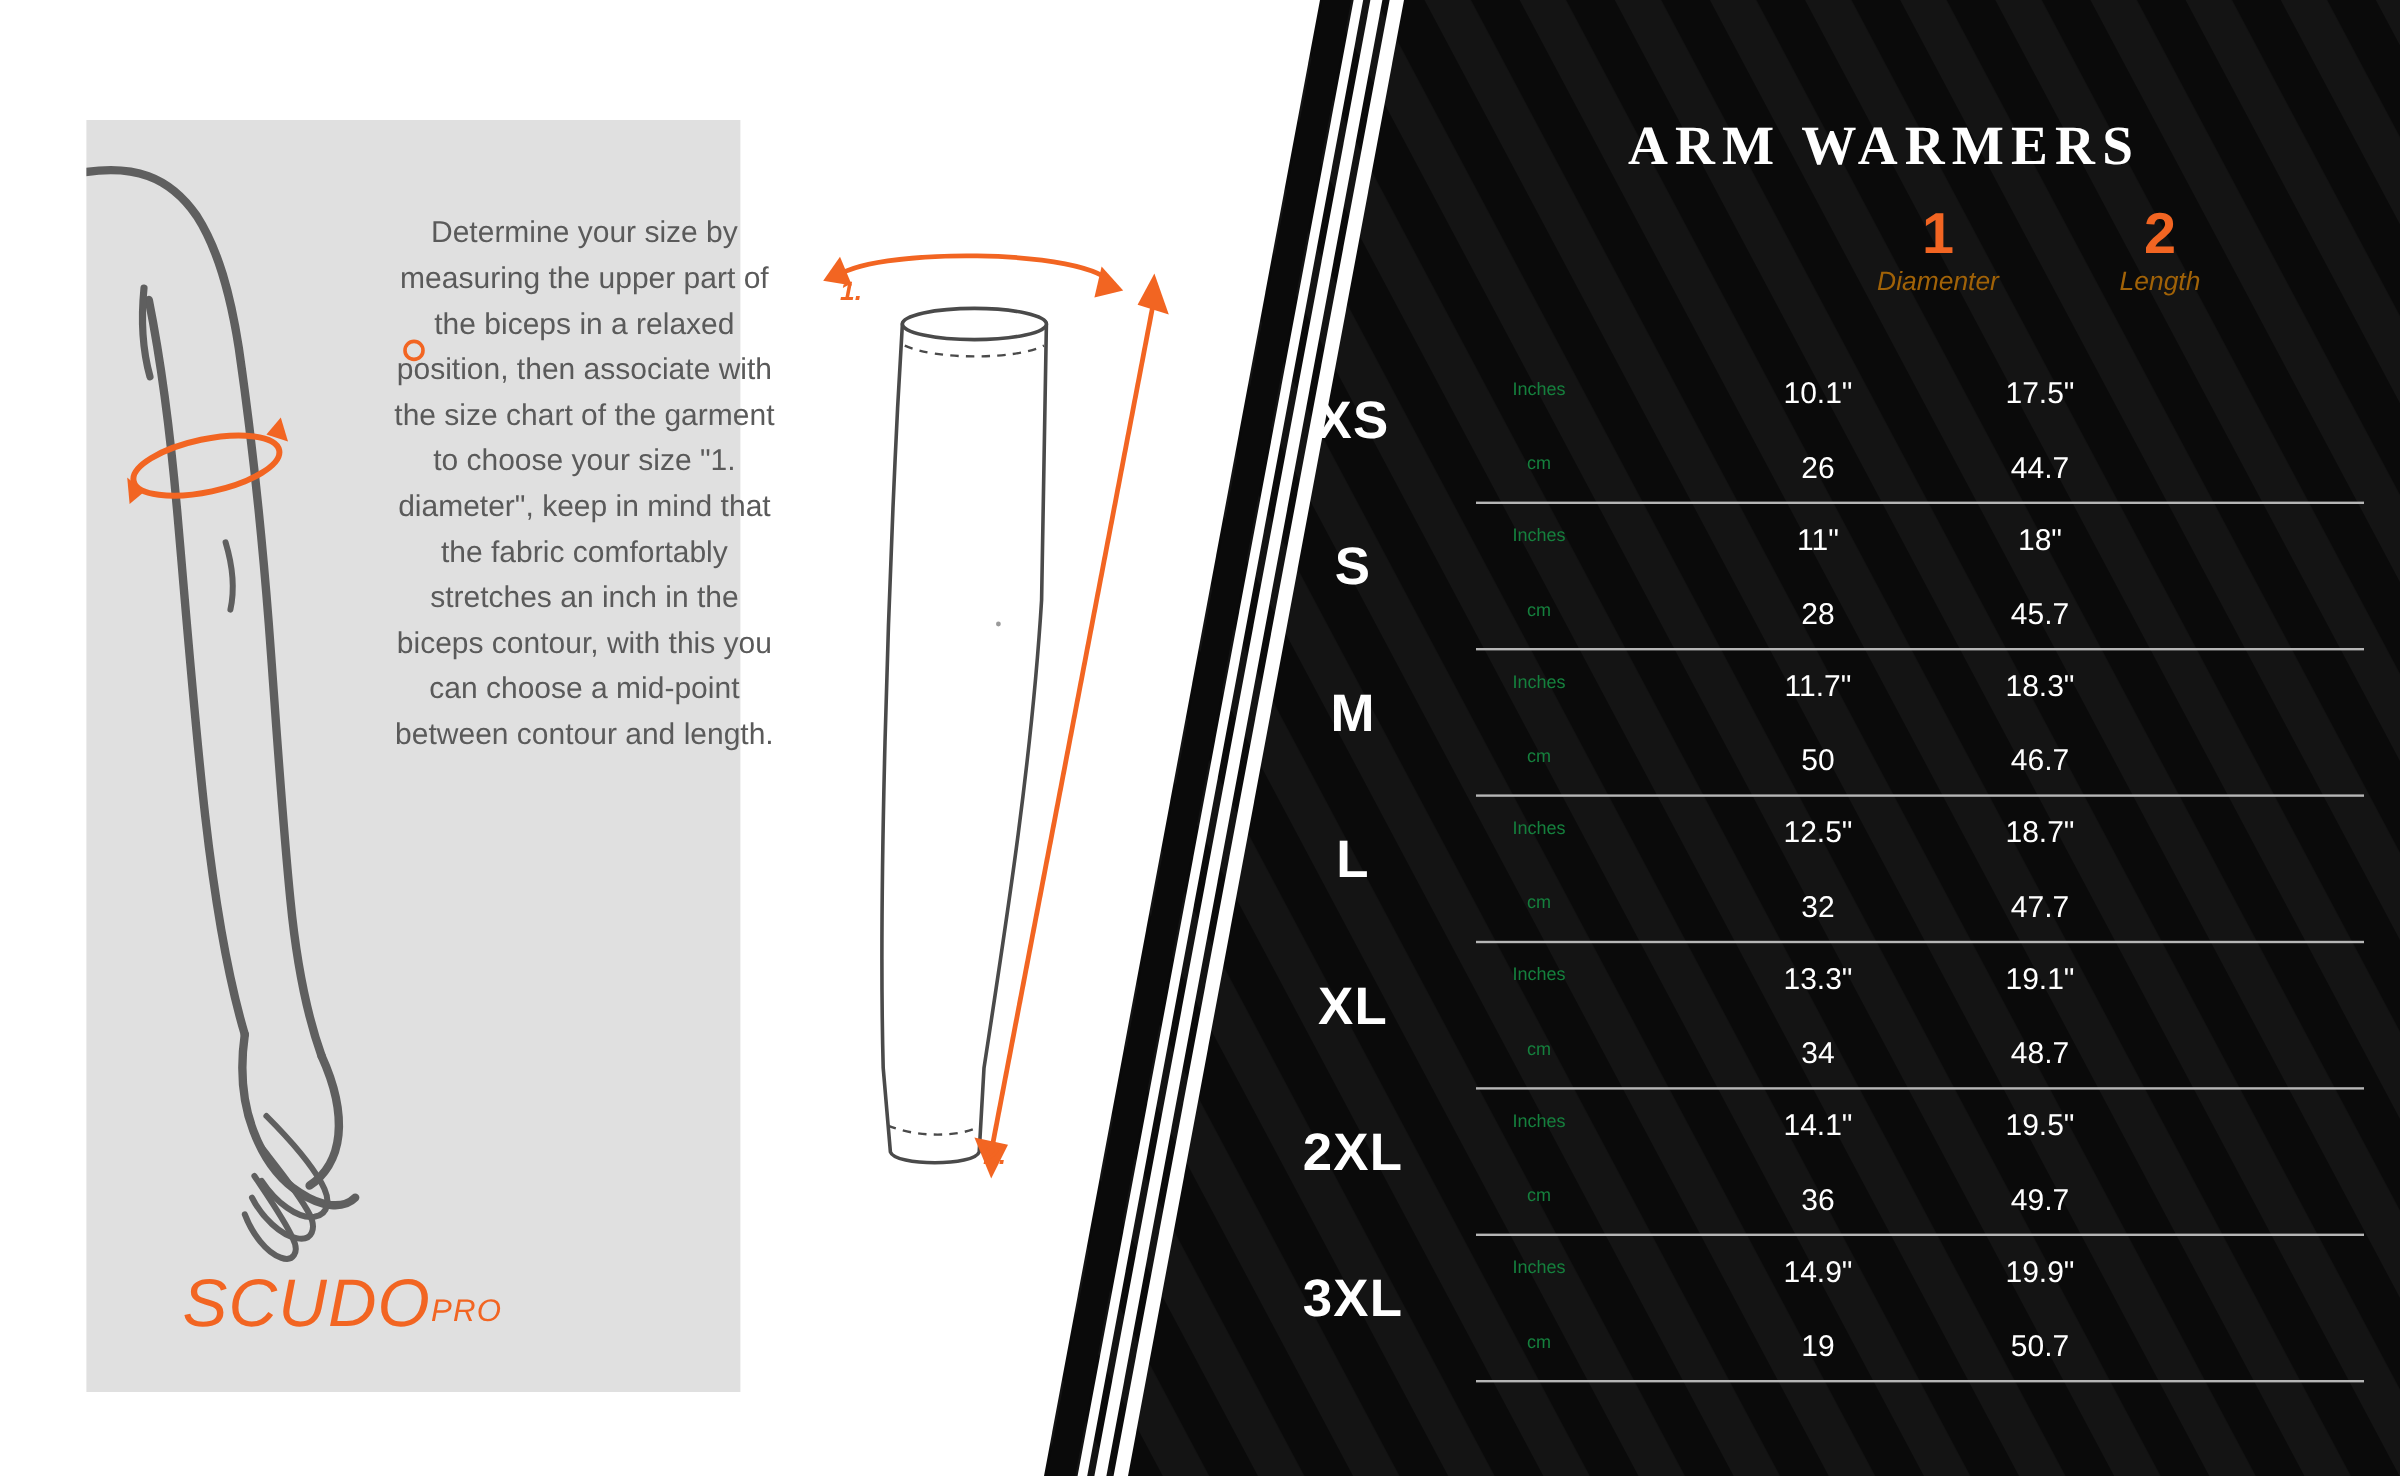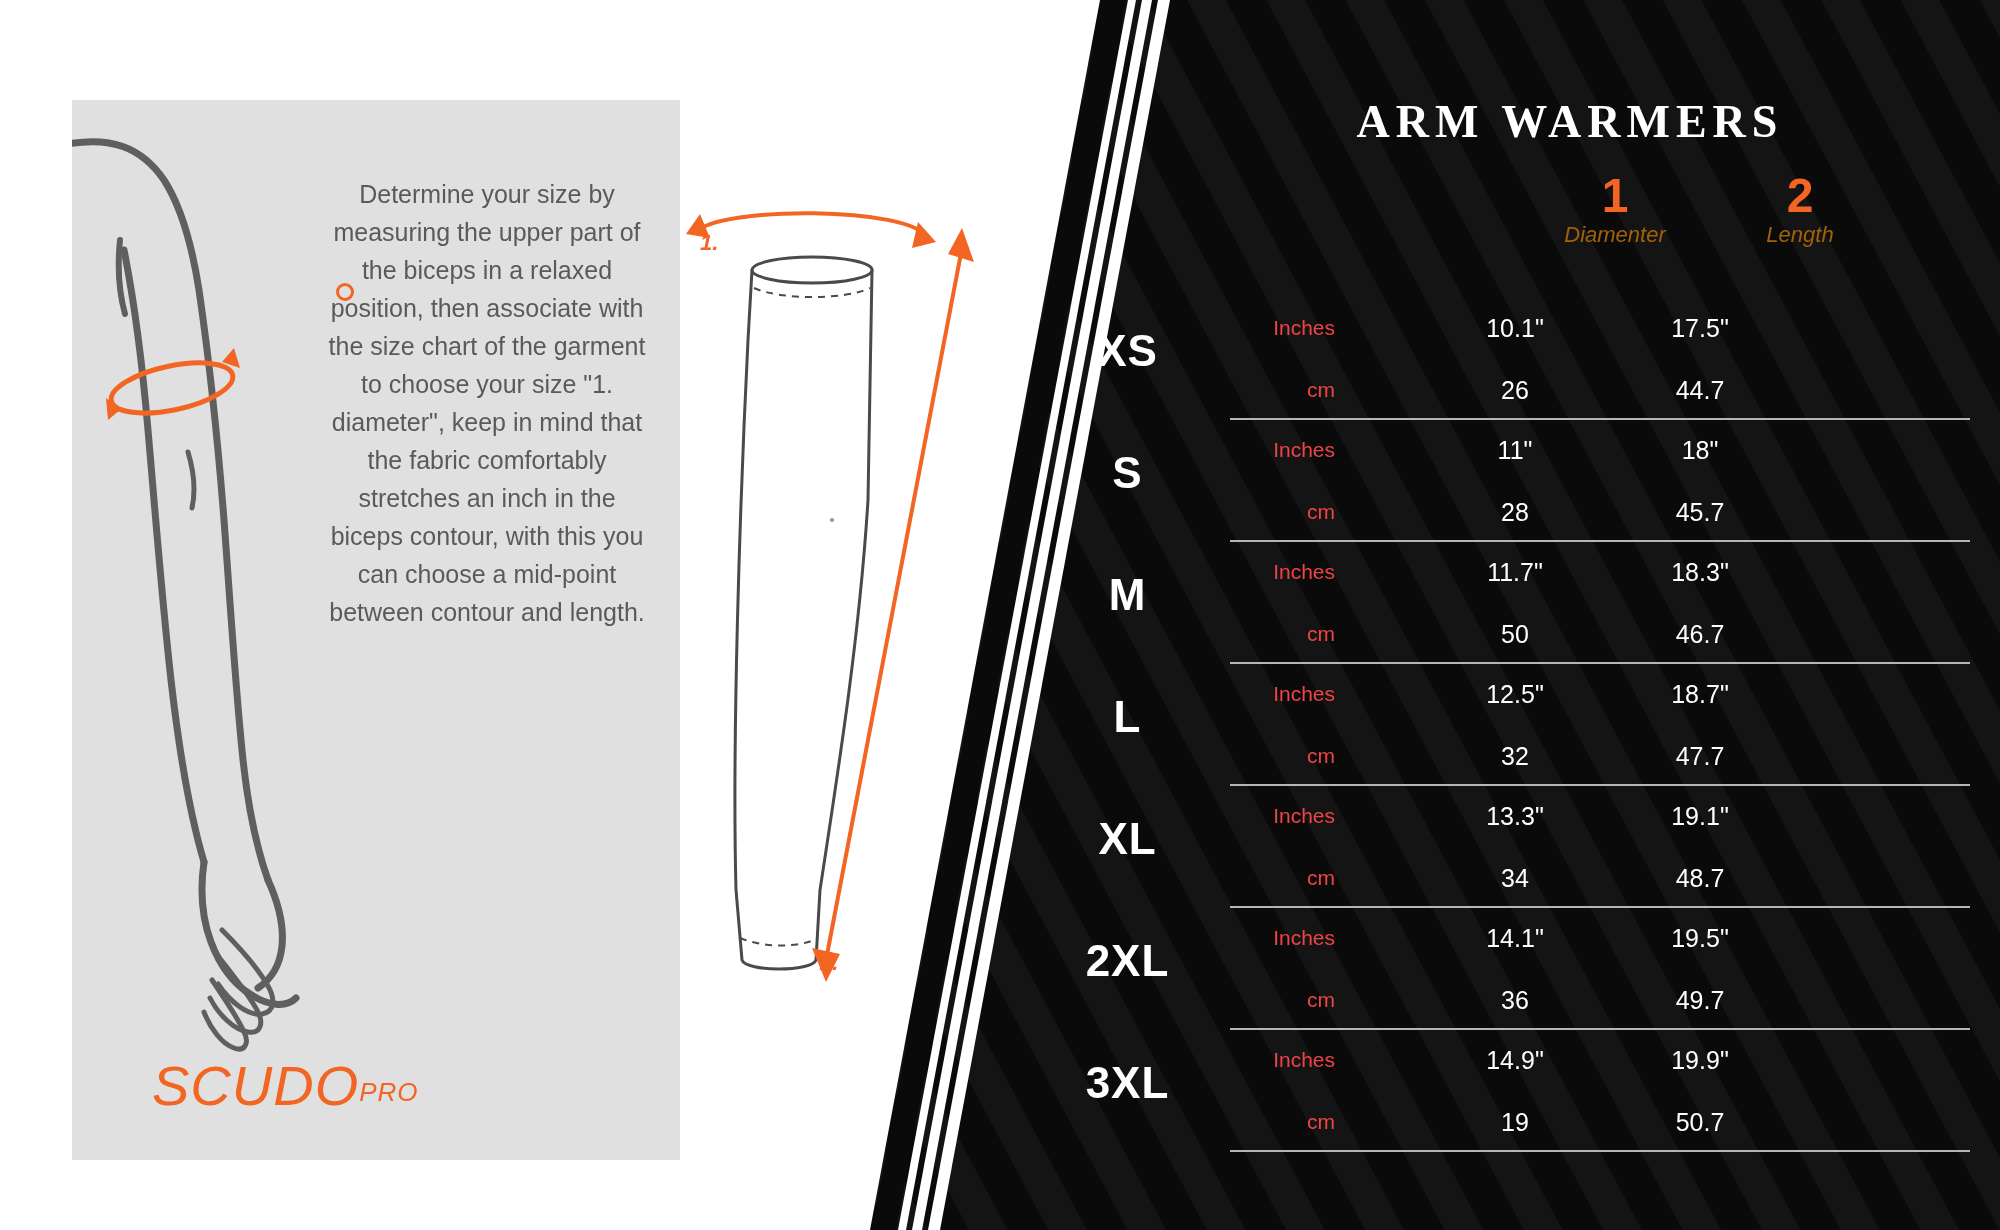--- a/index.html
+++ b/index.html
@@ -13,21 +13,21 @@
     position: relative;
     overflow: hidden;
     font-family: "Liberation Sans", sans-serif;
   }
 
   
   #left-panel {
     position: absolute;
     left: 72px;
     top: 100px;
-    width: 608px;
+    width: 545px;
     height: 1060px;
     background: #e0e0e0;
   }
 
   #arm-illustration {
     position: absolute;
     left: 0;
     top: 0;
     width: 545px;
     height: 1060px;
@@ -175,23 +175,23 @@
     color: #ffffff;
     font-size: 44px;
     font-weight: bold;
     letter-spacing: 1px;
     font-family: "Liberation Sans", sans-serif;
   }
   .unit-label {
     position: absolute;
     left: 0;
     width: 105px;
-    text-align: right;
-    color: #ef4444;
-    font-size: 21px;
+    text-align: center;
+    color: #15803d;
+    font-size: 15px;
     font-family: "Liberation Sans", sans-serif;
   }
   .unit-inches { top: 18px; }
   .unit-cm { top: 80px; }
   .cell {
     position: absolute;
     width: 200px;
     text-align: center;
     color: #ffffff;
     font-size: 25px;

